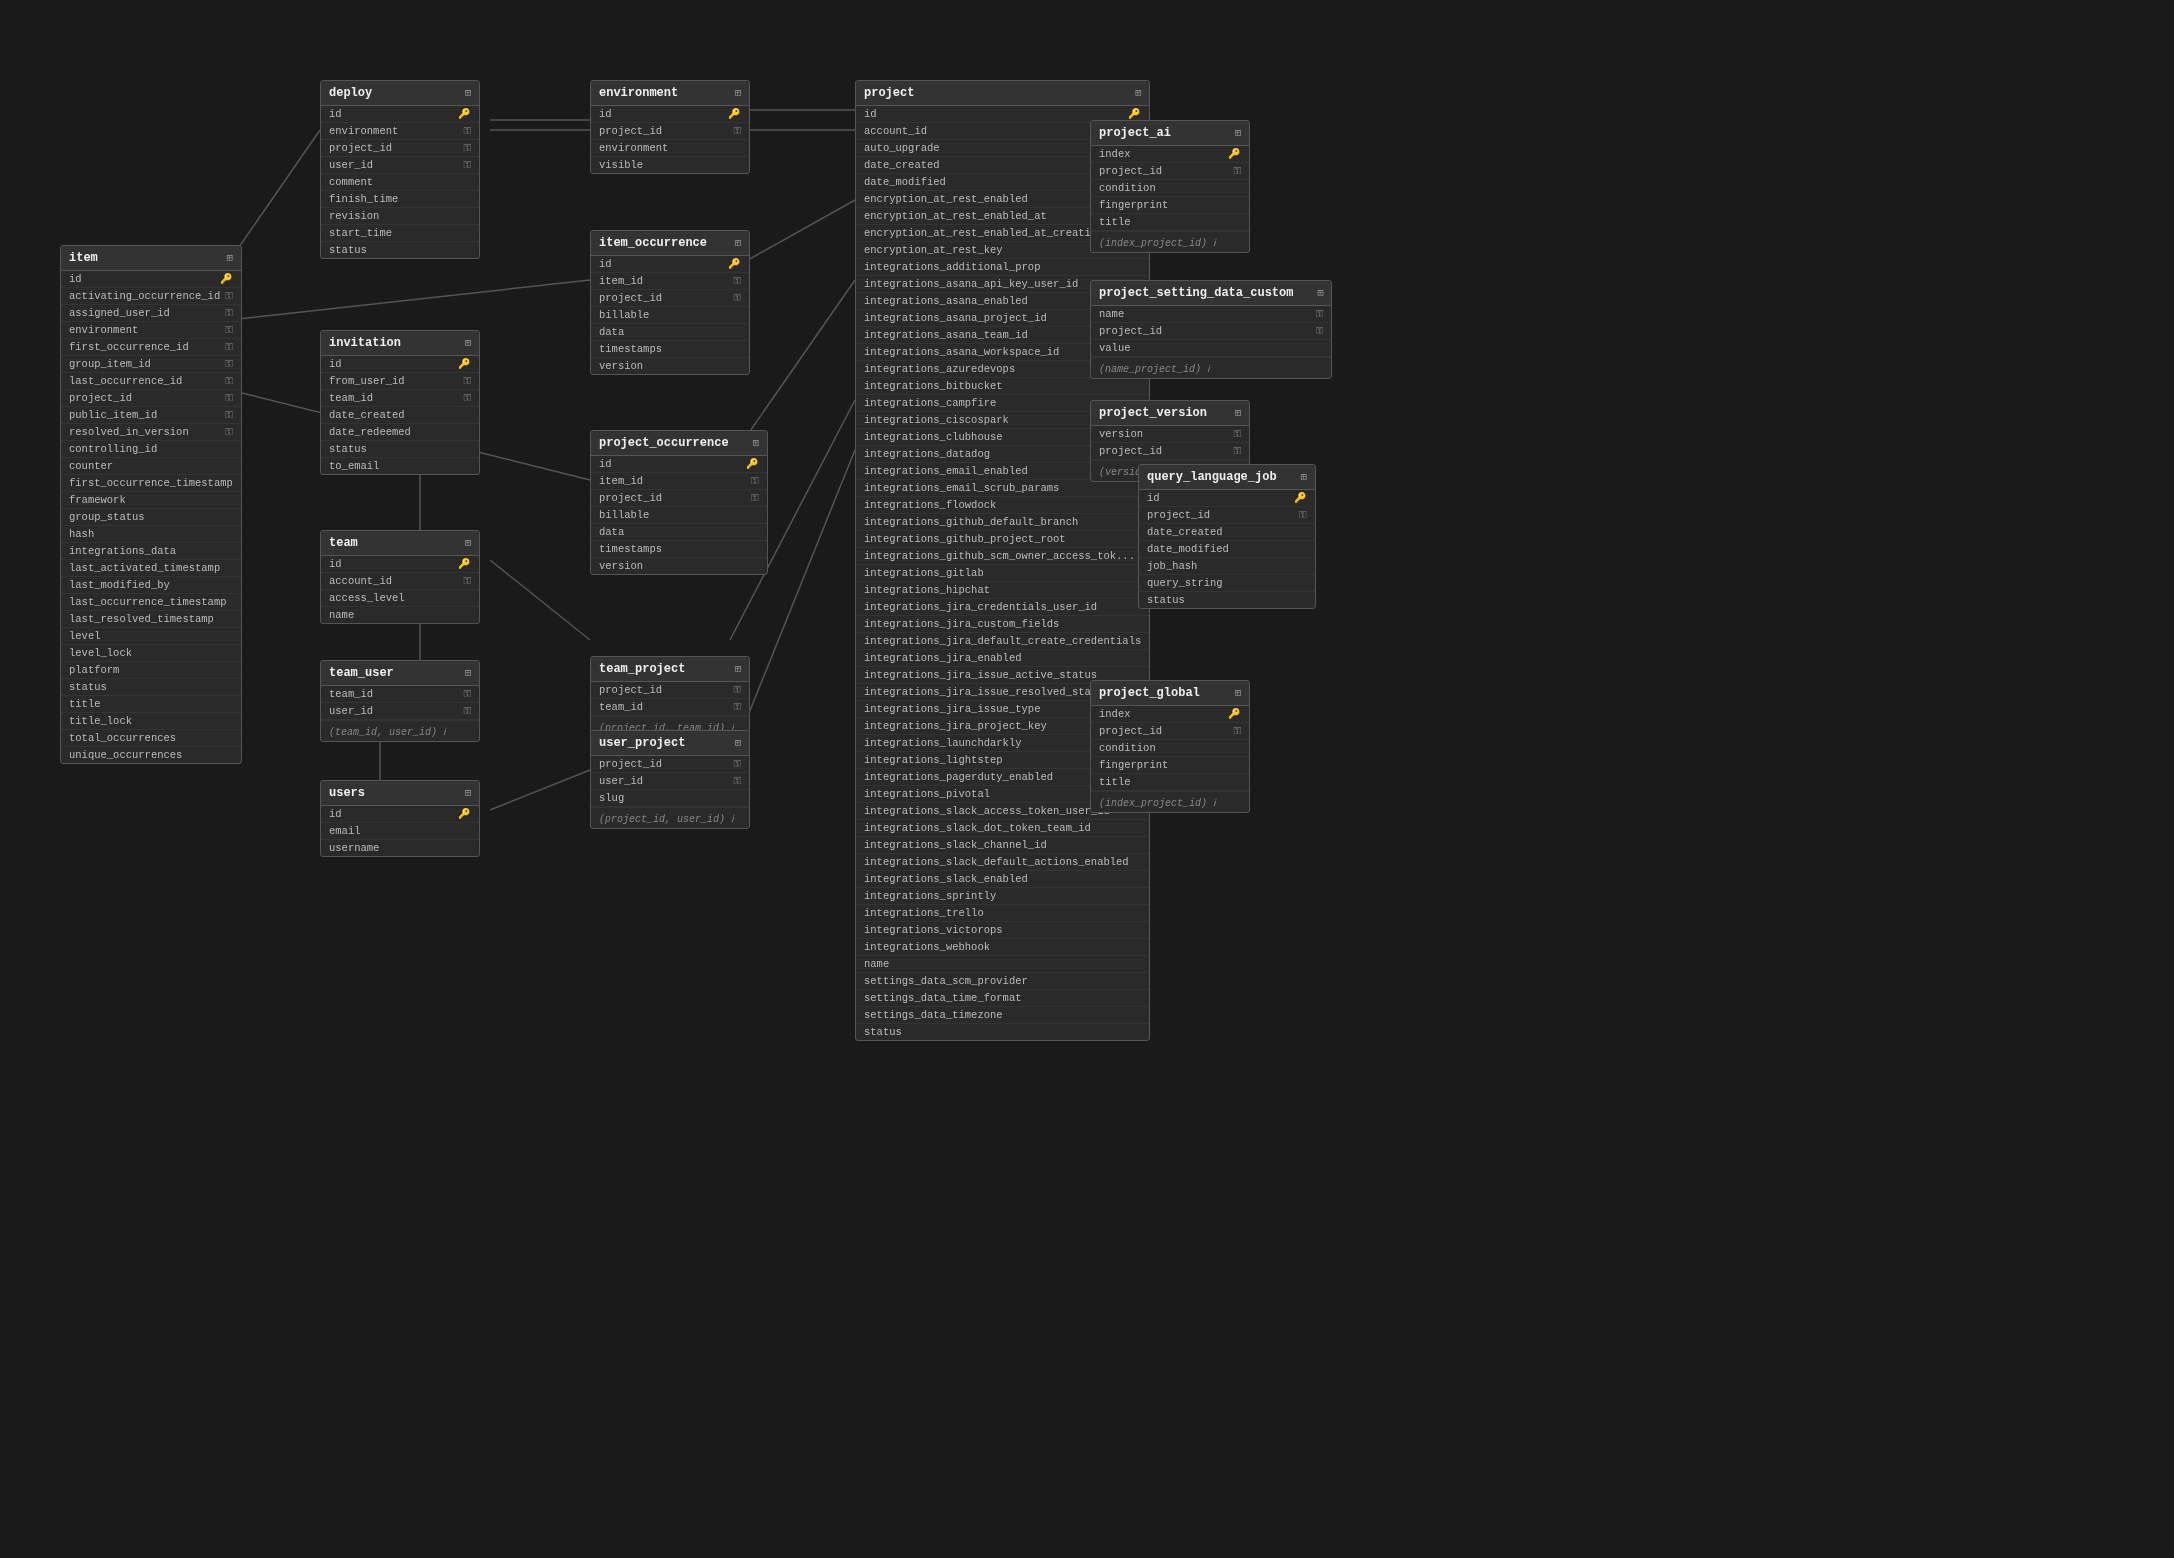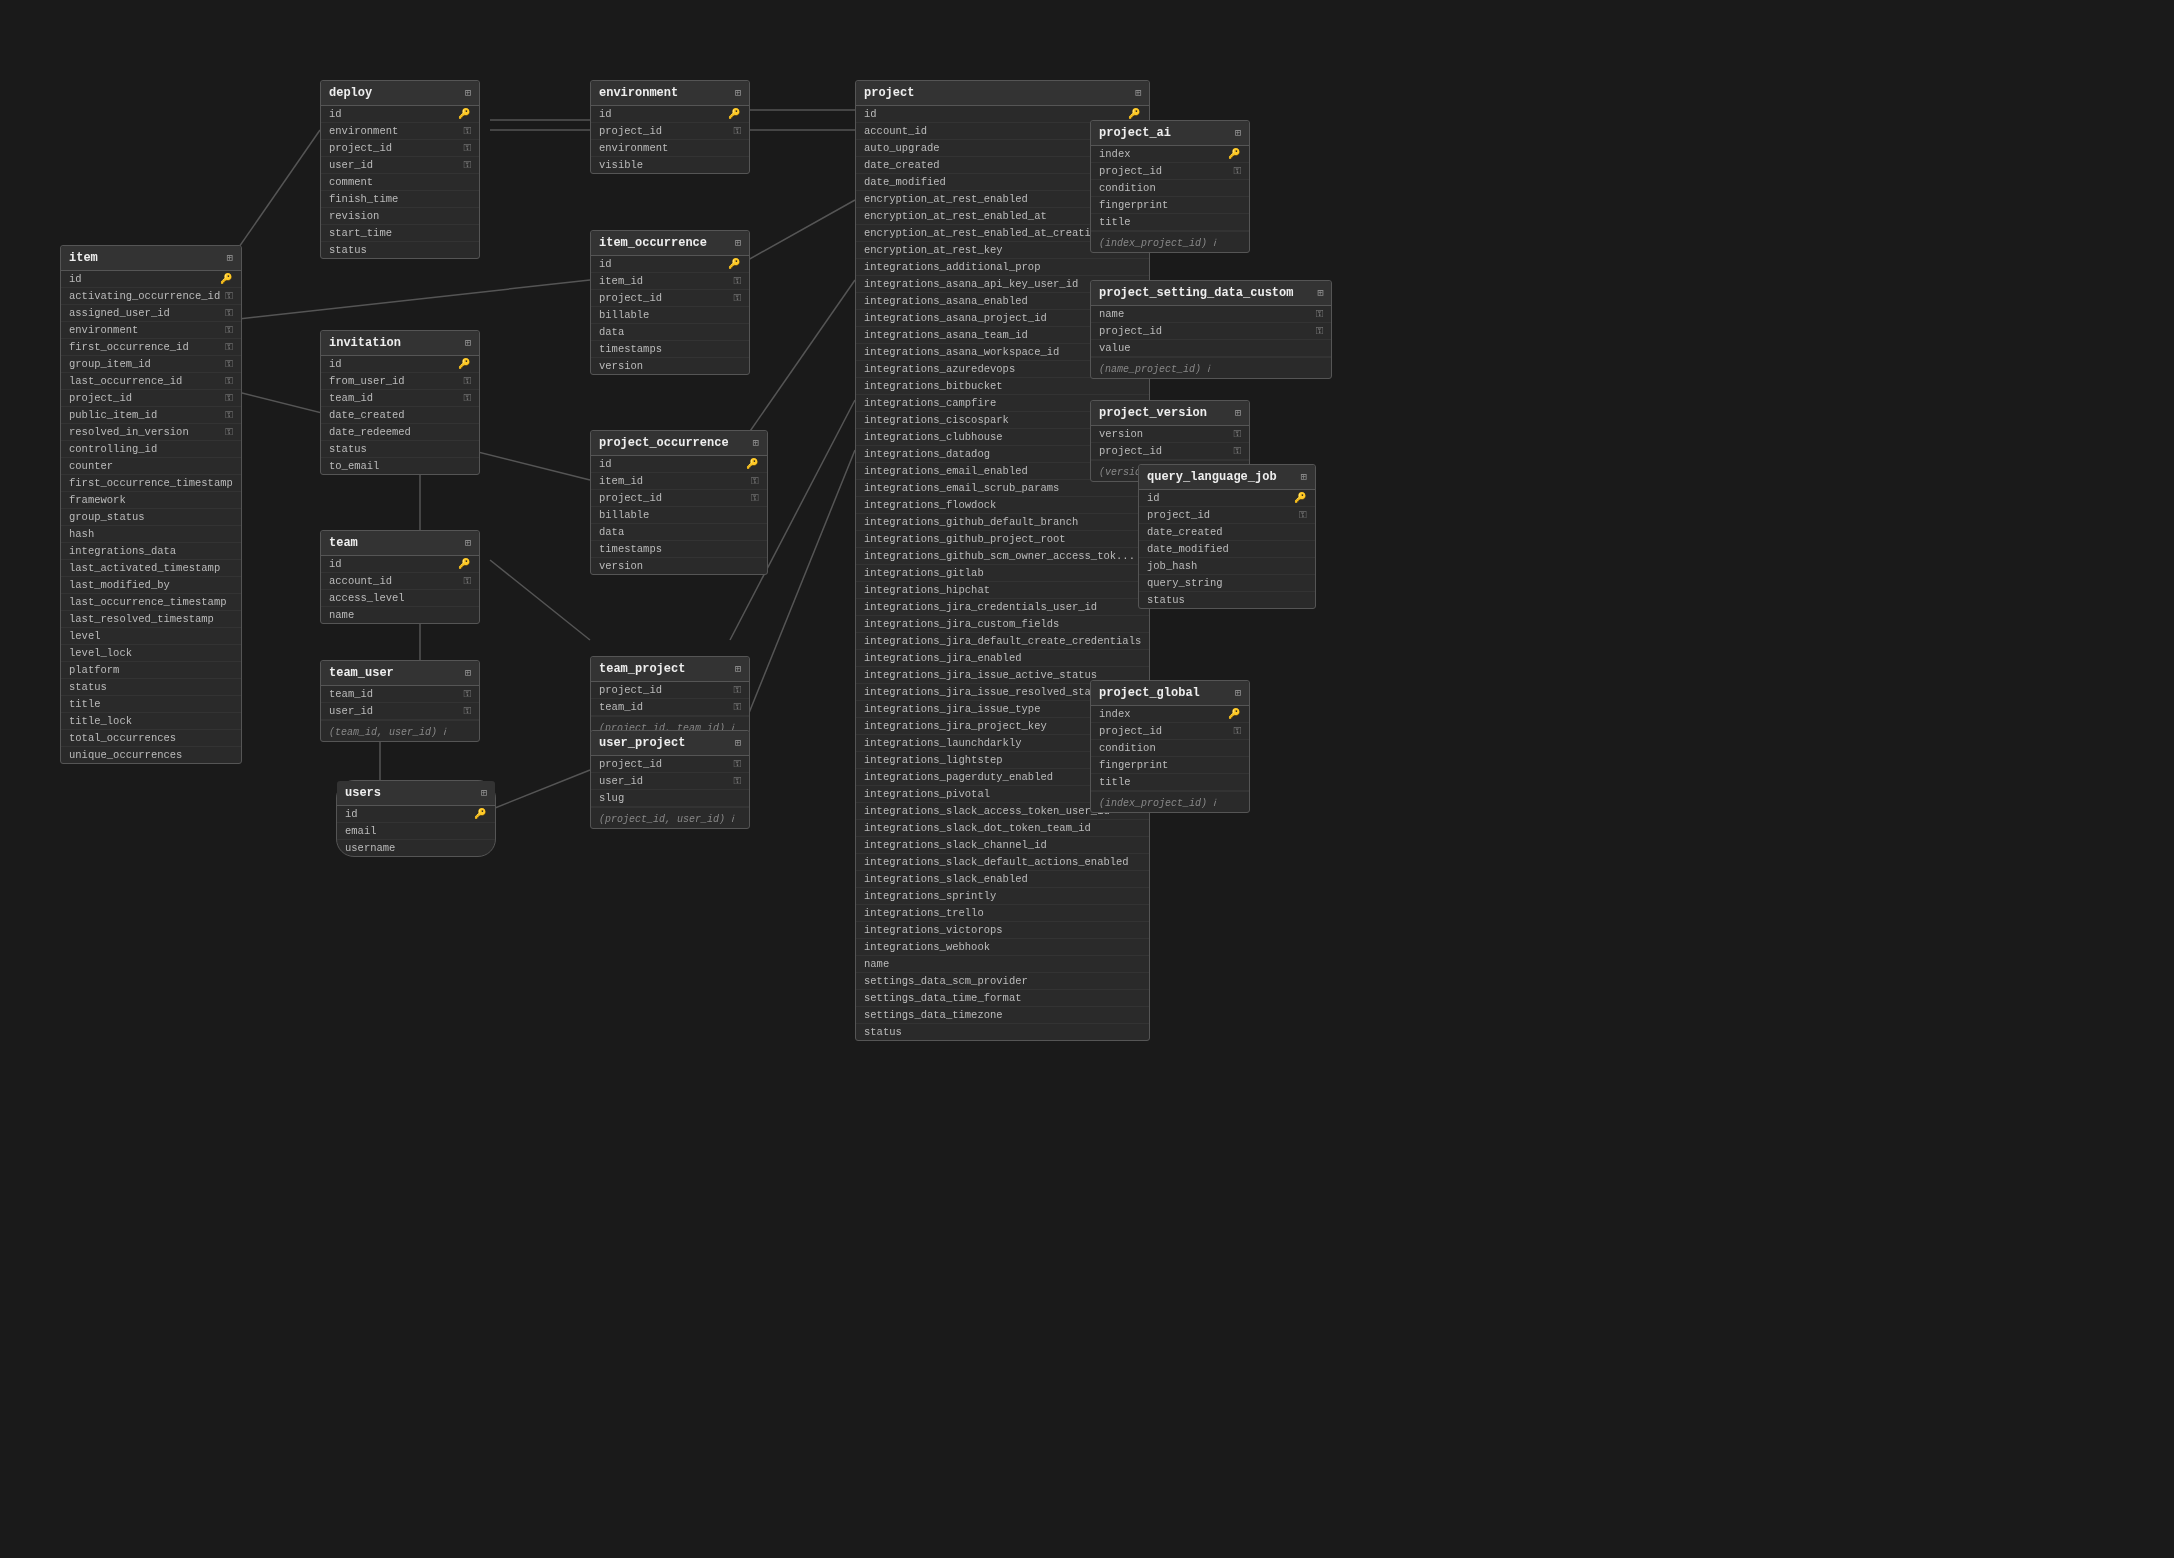--- a/index.html
+++ b/index.html
@@ -406,21 +406,21 @@
         </span>
       </div>
       <div class="db-table-row">
         <span>user_id</span>
         <span class="row-icons">
           <span class="fk-icon">⚿</span>
         </span>
       </div>
       <div class="table-footer">(team_id, user_id) ℹ</div>
     </div>
-    <div class="db-table" style="left: 336px; top: 780px; border-radius: 18px;">
+    <div class="db-table" style="left: 320px; top: 780px;">
       <div class="db-table-header">
         <span>users</span>
         <span class="icon">⊞</span>
       </div>
       <div class="db-table-row">
         <span>id</span>
         <span class="row-icons">
           <span class="key-icon">🔑</span>
         </span>
       </div>

